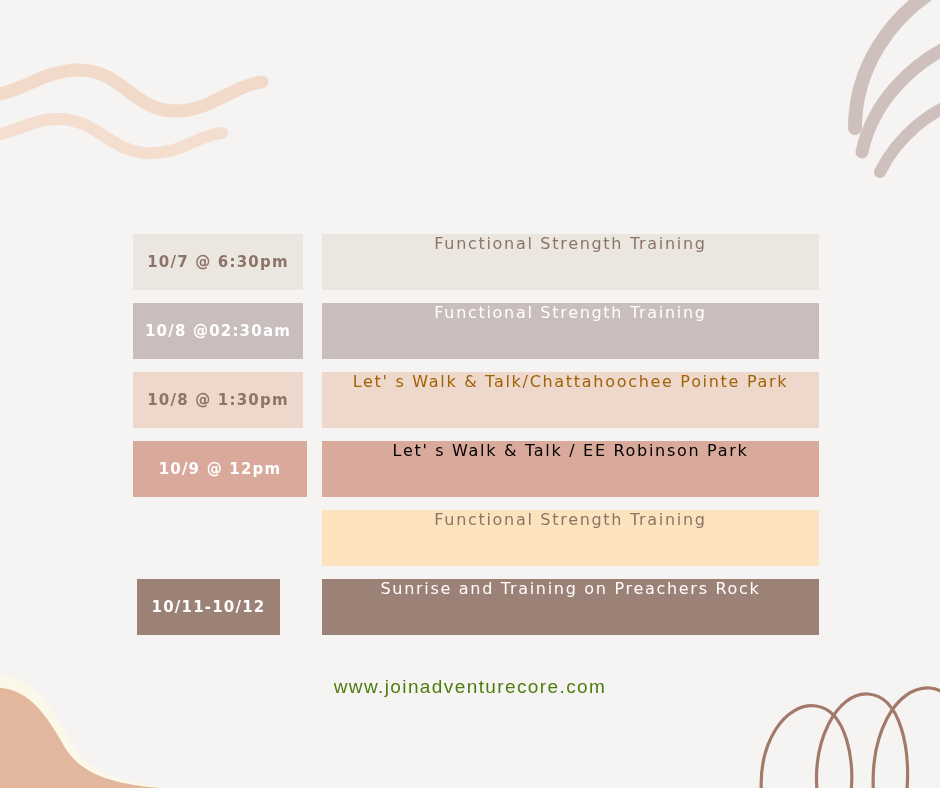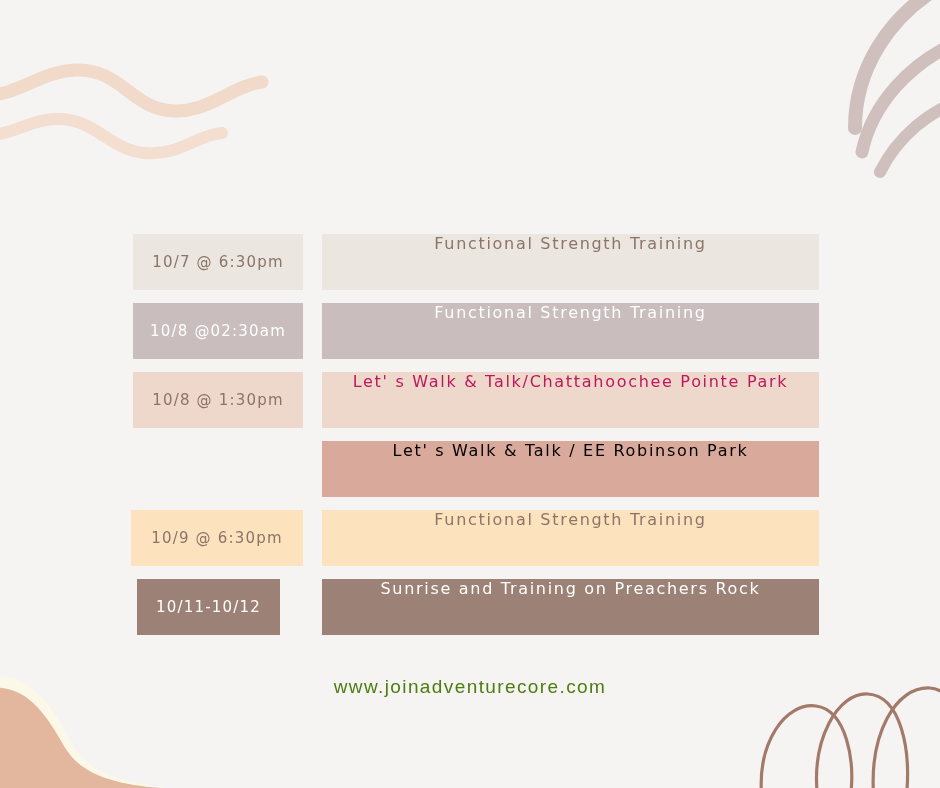--- a/index.html
+++ b/index.html
@@ -77,20 +77,21 @@
     align-items: center;
     justify-content: center;
     box-sizing: border-box;
     padding: 0 10px;
   }
   .date-text {
     font-family: "DejaVu Sans", sans-serif;
     font-size: 15px;
     letter-spacing: 1.2px;
     white-space: nowrap;
+    font-weight: bold;
   }
   .event-box {
     position: absolute;
     top: 0;
     left: 322px;
     width: 497px;
     height: 56px;
     display: flex;
     align-items: flex-start;
     justify-content: center;
@@ -169,34 +170,34 @@
       <div class="event-box" style="background: rgb(201, 189, 189);">
         <span class="event-text" style="color: rgb(255, 255, 255);">Functional Strength Training</span>
       </div>
     </div>
 
     <div class="row">
       <div class="date-box" style="background: rgb(237, 216, 203); left: 133px; width: 170px;">
         <span class="date-text" style="color: rgb(140, 116, 104);">10/8 @ 1:30pm</span>
       </div>
       <div class="event-box" style="background: rgb(237, 216, 203);">
-        <span class="event-text" style="color: #be185d;">Let' s Walk &amp; Talk/Chattahoochee Pointe Park</span>
-      </div>
-    </div>
-
-    <div class="row">
+        <span class="event-text" style="color: #a16207;">Let' s Walk &amp; Talk/Chattahoochee Pointe Park</span>
+      </div>
+    </div>
+
+    <div class="row">
+      <div class="date-box" style="background: rgb(217, 169, 155); left: 133px; width: 174px;">
+        <span class="date-text" style="color: rgb(255, 255, 255);">10/9 @ 12pm</span>
+      </div>
       <div class="event-box" style="background: rgb(217, 169, 155);">
         <span class="event-text" style="color: #000000;">Let' s Walk &amp; Talk / EE Robinson Park</span>
       </div>
     </div>
 
     <div class="row">
-      <div class="date-box" style="background: rgb(252, 227, 190); left: 131px; width: 172px;">
-        <span class="date-text" style="color: rgb(140, 116, 104);">10/9 @ 6:30pm</span>
-      </div>
       <div class="event-box" style="background: rgb(252, 227, 190);">
         <span class="event-text" style="color: rgb(140, 116, 104);">Functional Strength Training</span>
       </div>
     </div>
 
     <div class="row">
       <div class="date-box" style="background: rgb(156, 129, 119); left: 137px; width: 143px;">
         <span class="date-text" style="color: rgb(255, 255, 255);">10/11-10/12</span>
       </div>
       <div class="event-box" style="background: rgb(156, 129, 119);">

